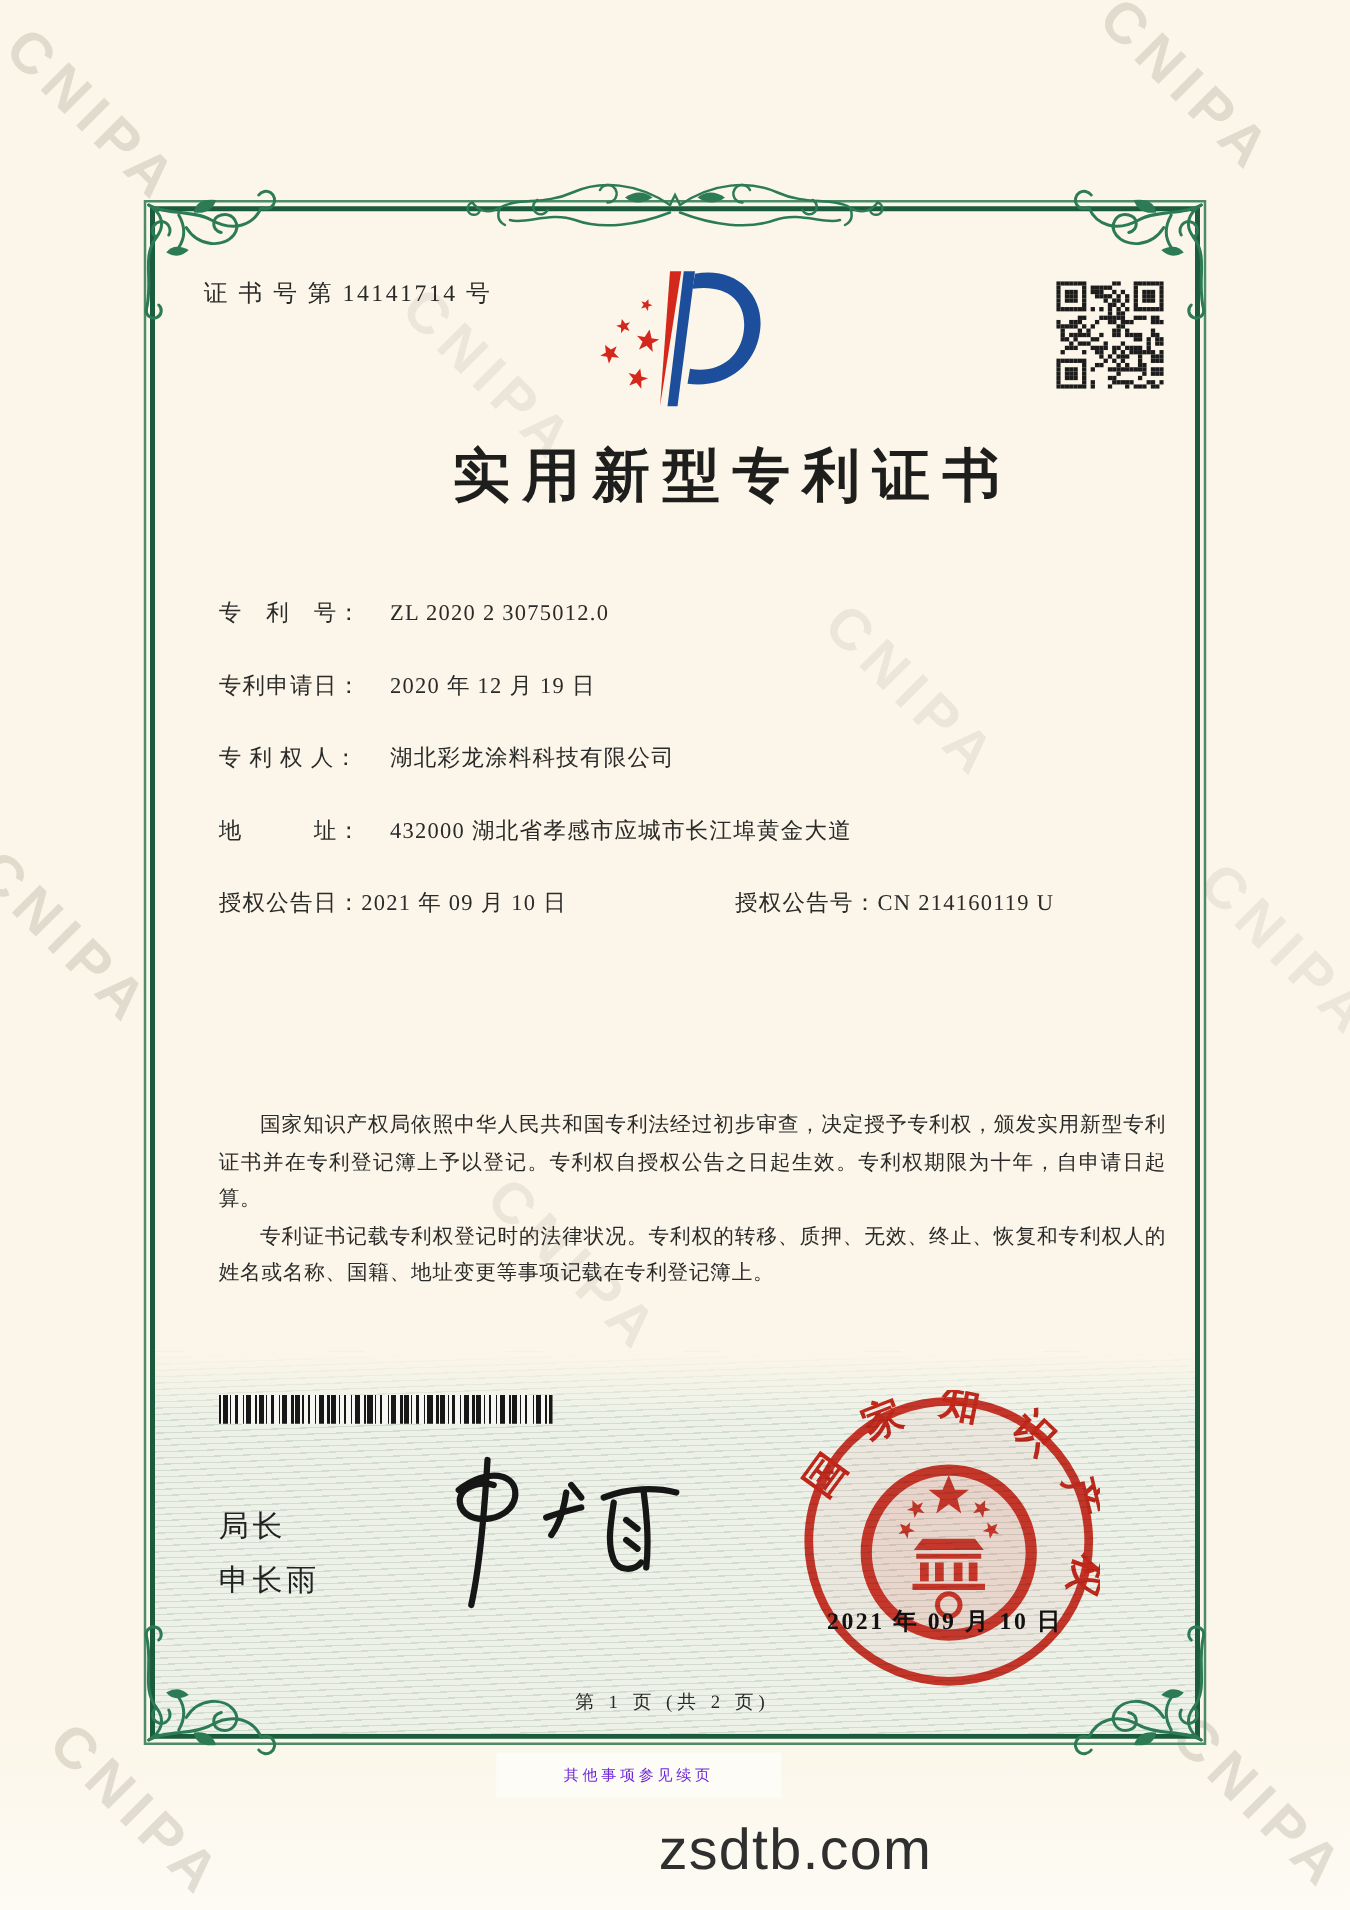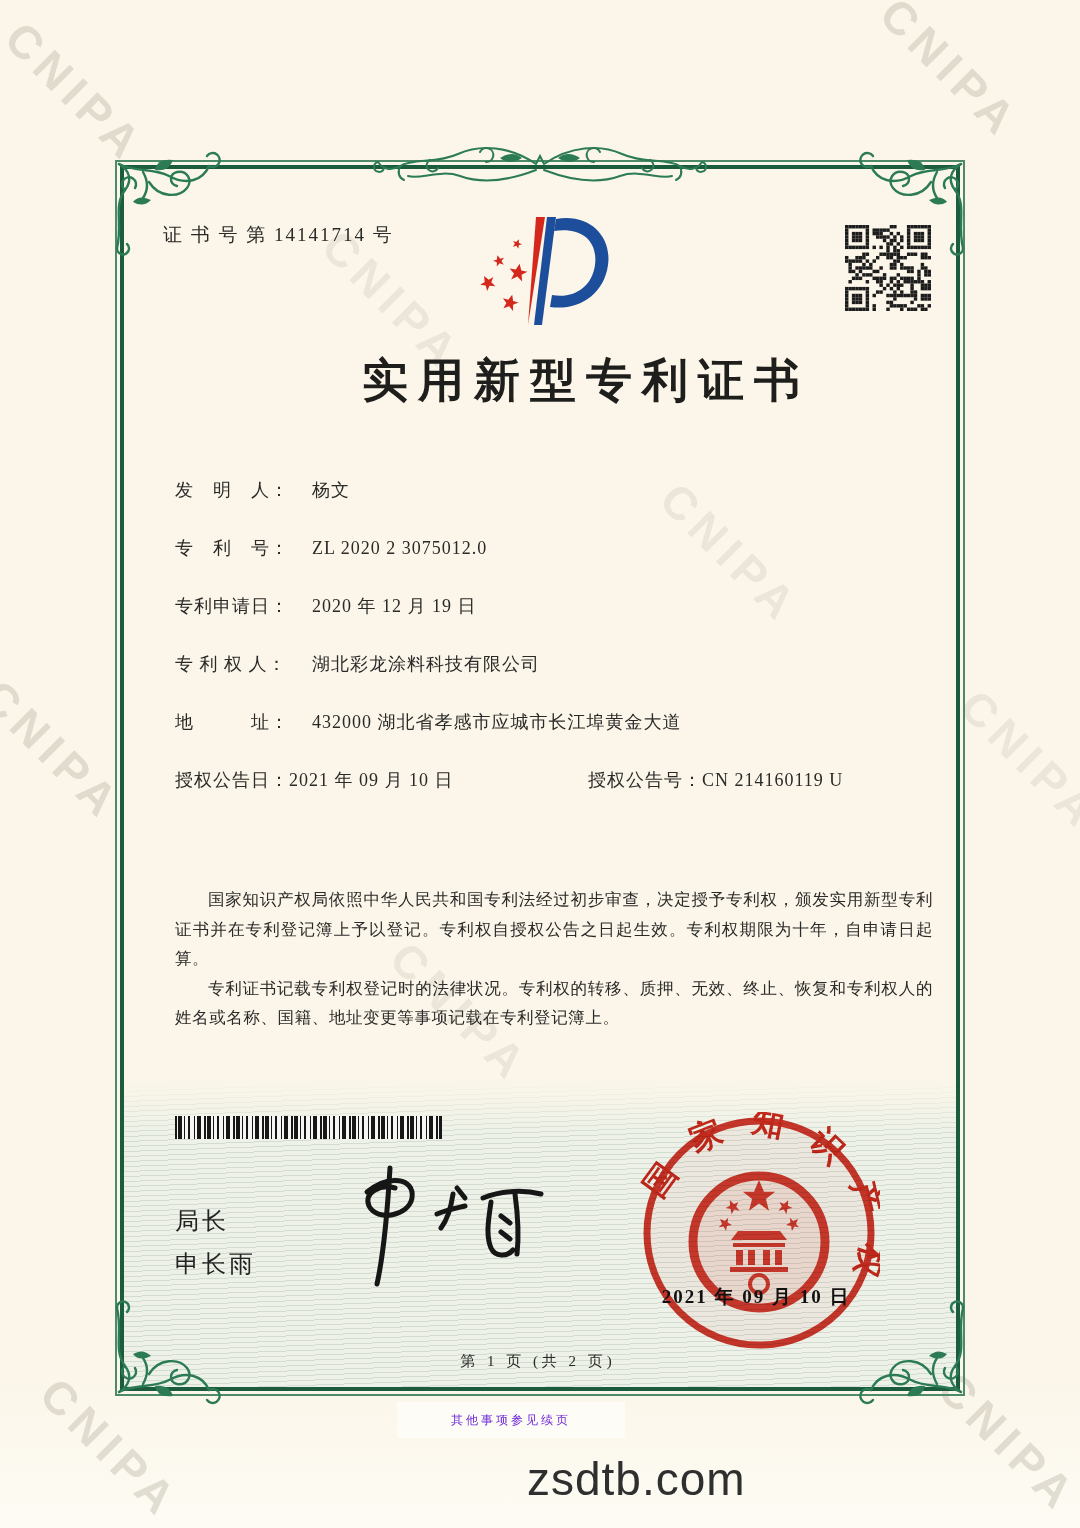--- a/index.html
+++ b/index.html
@@ -477,23 +477,20 @@
         <rect x="65.36" y="82.56" width="3.44" height="3.44"></rect>
         <rect x="68.80" y="82.56" width="3.44" height="3.44"></rect>
         <rect x="75.68" y="82.56" width="3.44" height="3.44"></rect>
         <rect x="79.12" y="82.56" width="3.44" height="3.44"></rect>
       </svg></div>
 
   <h1 class="abs title">实用新型专利证书</h1>
 
   <div class="abs fields">
     <div class="frow">
-      <span class="flabel">发　明　人：</span><span>杨文</span>
-    </div>
-    <div class="frow">
       <span class="flabel">专　利　号：</span><span>ZL 2020 2 3075012.0</span>
     </div>
     <div class="frow">
       <span class="flabel">专利申请日：</span><span>2020 年 12 月 19 日</span>
     </div>
     <div class="frow">
       <span class="flabel">专 利 权 人：</span><span>湖北彩龙涂料科技有限公司</span>
     </div>
     <div class="frow">
       <span class="flabel">地　　　址：</span><span>432000 湖北省孝感市应城市长江埠黄金大道</span>

